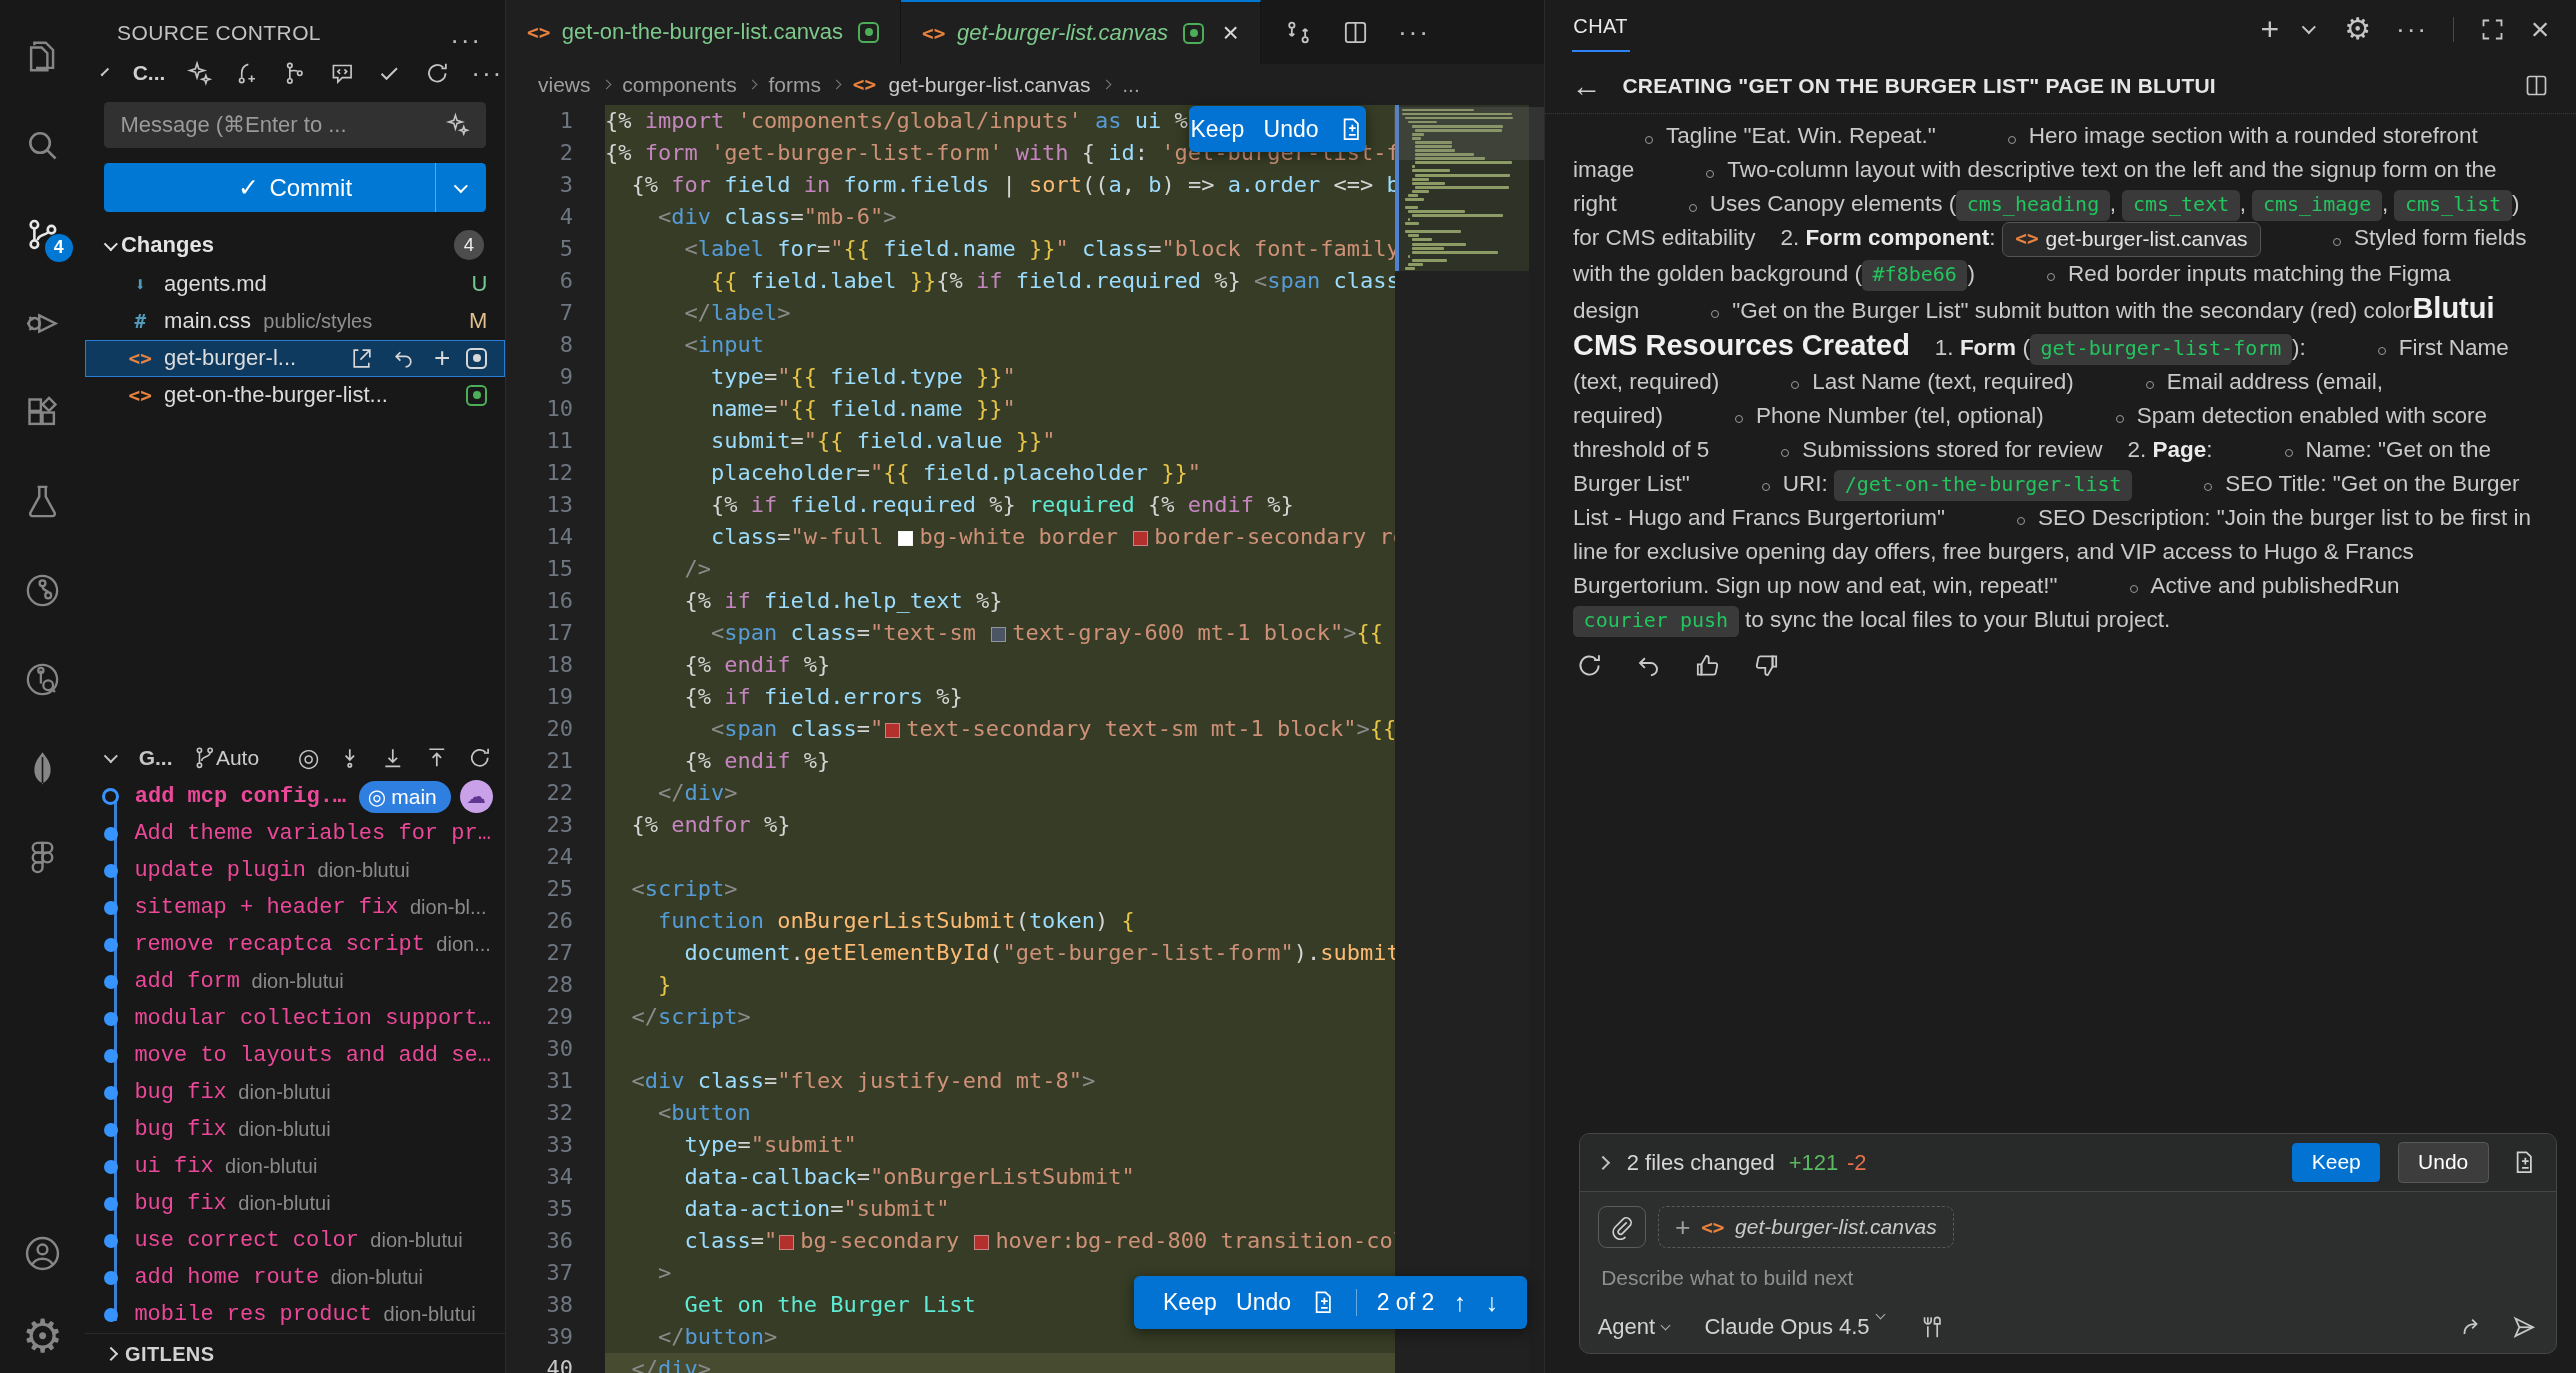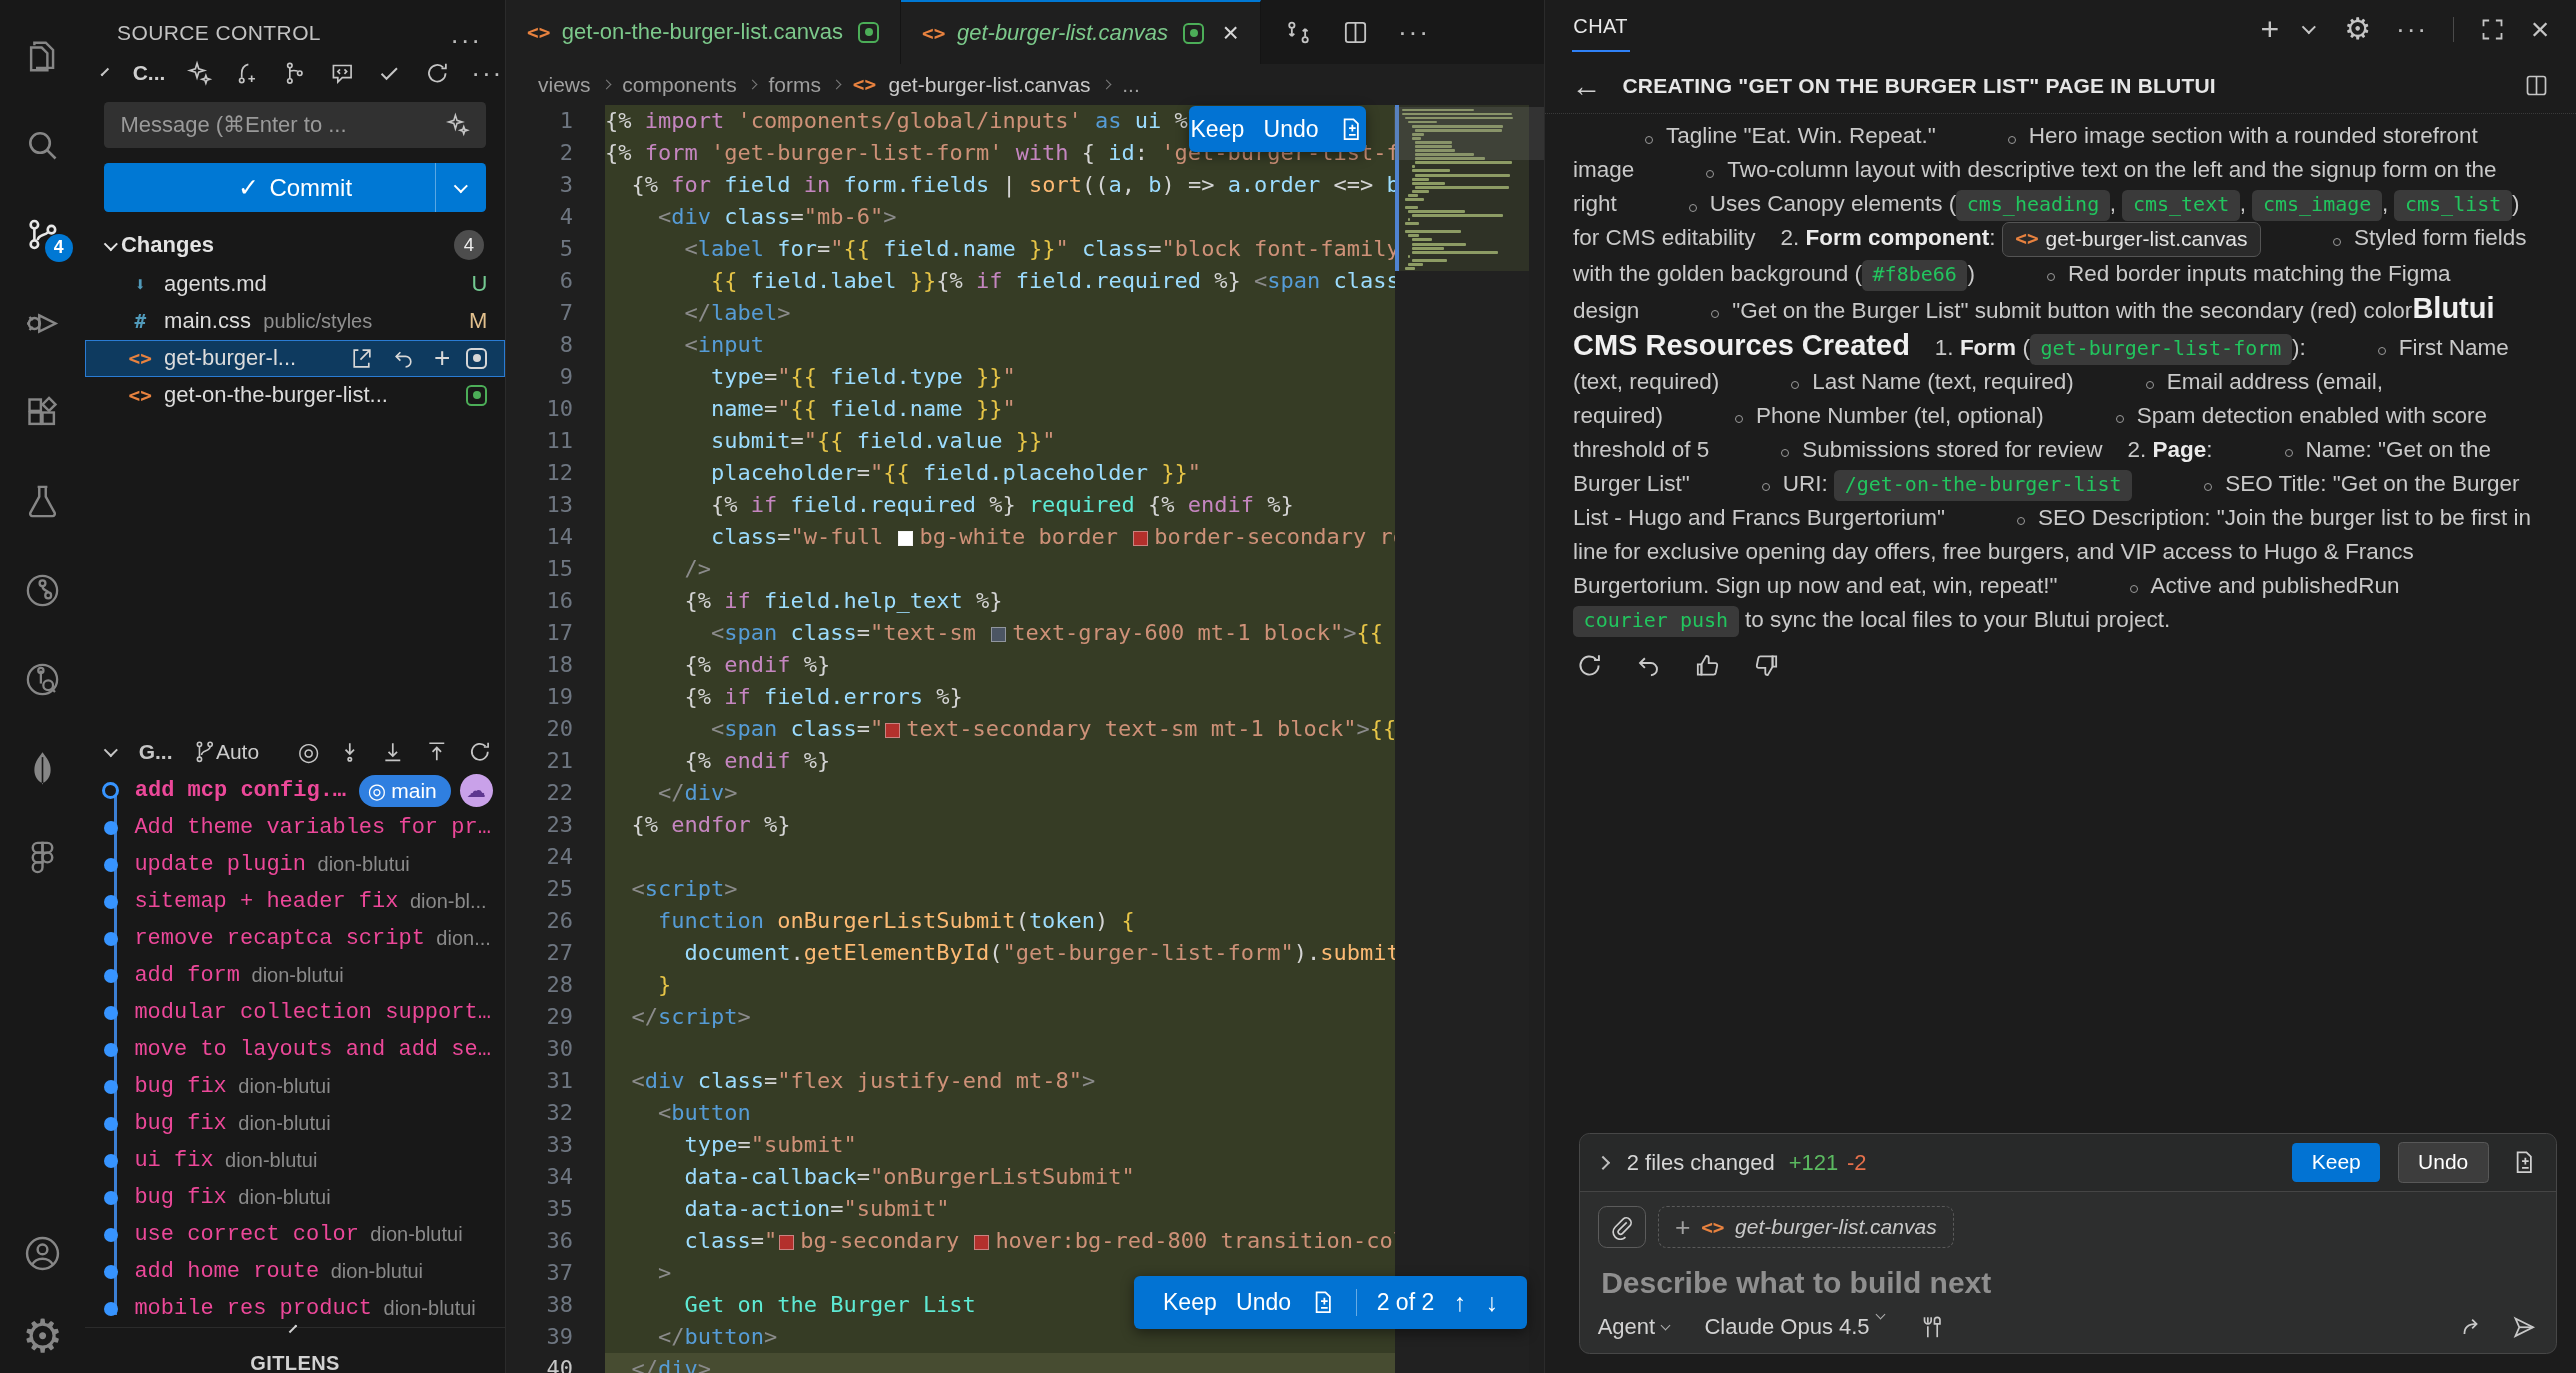--- a/index.html
+++ b/index.html
@@ -75,22 +75,22 @@
                 position:relative; white-space:nowrap; overflow:hidden; }
   .cdot { width:14px; height:14px; background:#3794ff; border-radius:50%; margin-right:16px; flex-shrink:0;
           position:relative; z-index:1; }
   .cdot.head { width:17px; height:17px; background:#181818; border:3px solid #3794ff; margin-left:-2.6px; }
   .cmsg { color:#ec4899; overflow:hidden; text-overflow:ellipsis;font-family:Liberation Mono, monospace; }
   .cauthor { color:#8a8a8a; font-size:20px; margin-left:11.5px; overflow:hidden; text-overflow:ellipsis; }
   .pill-main { margin-left:auto; background:#2f7fe0; color:#fff; height:32px; border-radius:16px;
                display:flex; align-items:center; padding:0 14px 0 8.8px; font-size:21px; gap:5.3px; flex-shrink:0; }
   .badge-cloud { width:33px; height:33px; border-radius:50%; background:#c9a1e9; color:#5d3790;
                  display:flex; align-items:center; justify-content:center; font-size:19.4px; margin-left:8.8px; flex-shrink:0; }
-  .gitlens-row { border-top:0.9px solid #2b2b2b; height:47px; display:flex; align-items:center; gap:22px;
-                 padding:0 21px; font-size:20px; font-weight:bold; color:#d2d2d2; letter-spacing:0.4px;flex-direction:column; }
+  .gitlens-row { border-top:0.9px solid #2b2b2b; height:41px; display:flex; align-items:center; gap:4px;
+                 padding:0 21px; font-size:20px; font-weight:bold; color:#d2d2d2; letter-spacing:0.4px; }
 
   
   .editor { width:1039px; display:flex; flex-direction:column; background:#1f1f1f; position:relative;
             flex-shrink:0; border-right:0.9px solid #2b2b2b; }
   .tabbar { height:64px; background:#181818; display:flex; align-items:stretch; }
   .tab { display:flex; align-items:center; gap:11.5px; padding:0 21px; background:#1f1f1f; font-size:22px;
          border-right:0.9px solid #141414; position:relative; white-space:nowrap; }
   .tab .name { color:#7cc98b; }
   .tab.active { border-top:2.6px solid #0078d4; }
   .tab.active .name { font-style:italic; }
@@ -173,21 +173,21 @@
   .card-top svg { width:26.5px; height:26.5px; color:#d0d0d0; margin-left:8.8px; flex-shrink:0; }
   .card-body { flex:1; position:relative; padding:14px 17.7px; }
   .attach-row { display:flex; align-items:center; gap:12.4px; }
   .clip-btn { width:48px; height:42px; border:1.4px solid #5c5c5c; border-radius:8.8px; display:flex;
               align-items:center; justify-content:center; color:#cfcfcf; }
   .clip-btn svg { width:25px; height:25px; }
   .attach-chip { display:flex; align-items:center; gap:10.6px; border:1.8px dashed #5a5a5a; border-radius:8.8px;
                  height:42px; padding:0 16px; color:#c9c9c9; font-size:21px; }
   .attach-chip .plus { color:#9f9f9f; font-size:26.5px; }
   .attach-chip .name { font-style:italic; }
-  .prompt-placeholder { color:#8f8f8f; font-size:30px; margin:17.7px 0 0 3.5px;font-weight:bold; }
+  .prompt-placeholder { color:#8f8f8f; font-size:21px; margin:17.7px 0 0 3.5px; }
   .agent-row { position:absolute; left:17.7px; right:17.7px; bottom:12.4px; display:flex; align-items:center;
                gap:30px; color:#d2d2d2; font-size:22px; }
   .agent-row .chev { width:7px; height:7px; border-width:1.8px; color:#b0b0b0; margin-left:7px; }
   .agent-row svg { width:26.5px; height:26.5px; color:#c9c9c9; }
   .agent-right { margin-left:auto; display:flex; align-items:center; gap:25px; }
 </style>
 </head>
 <body>
 
 <div class="app">

